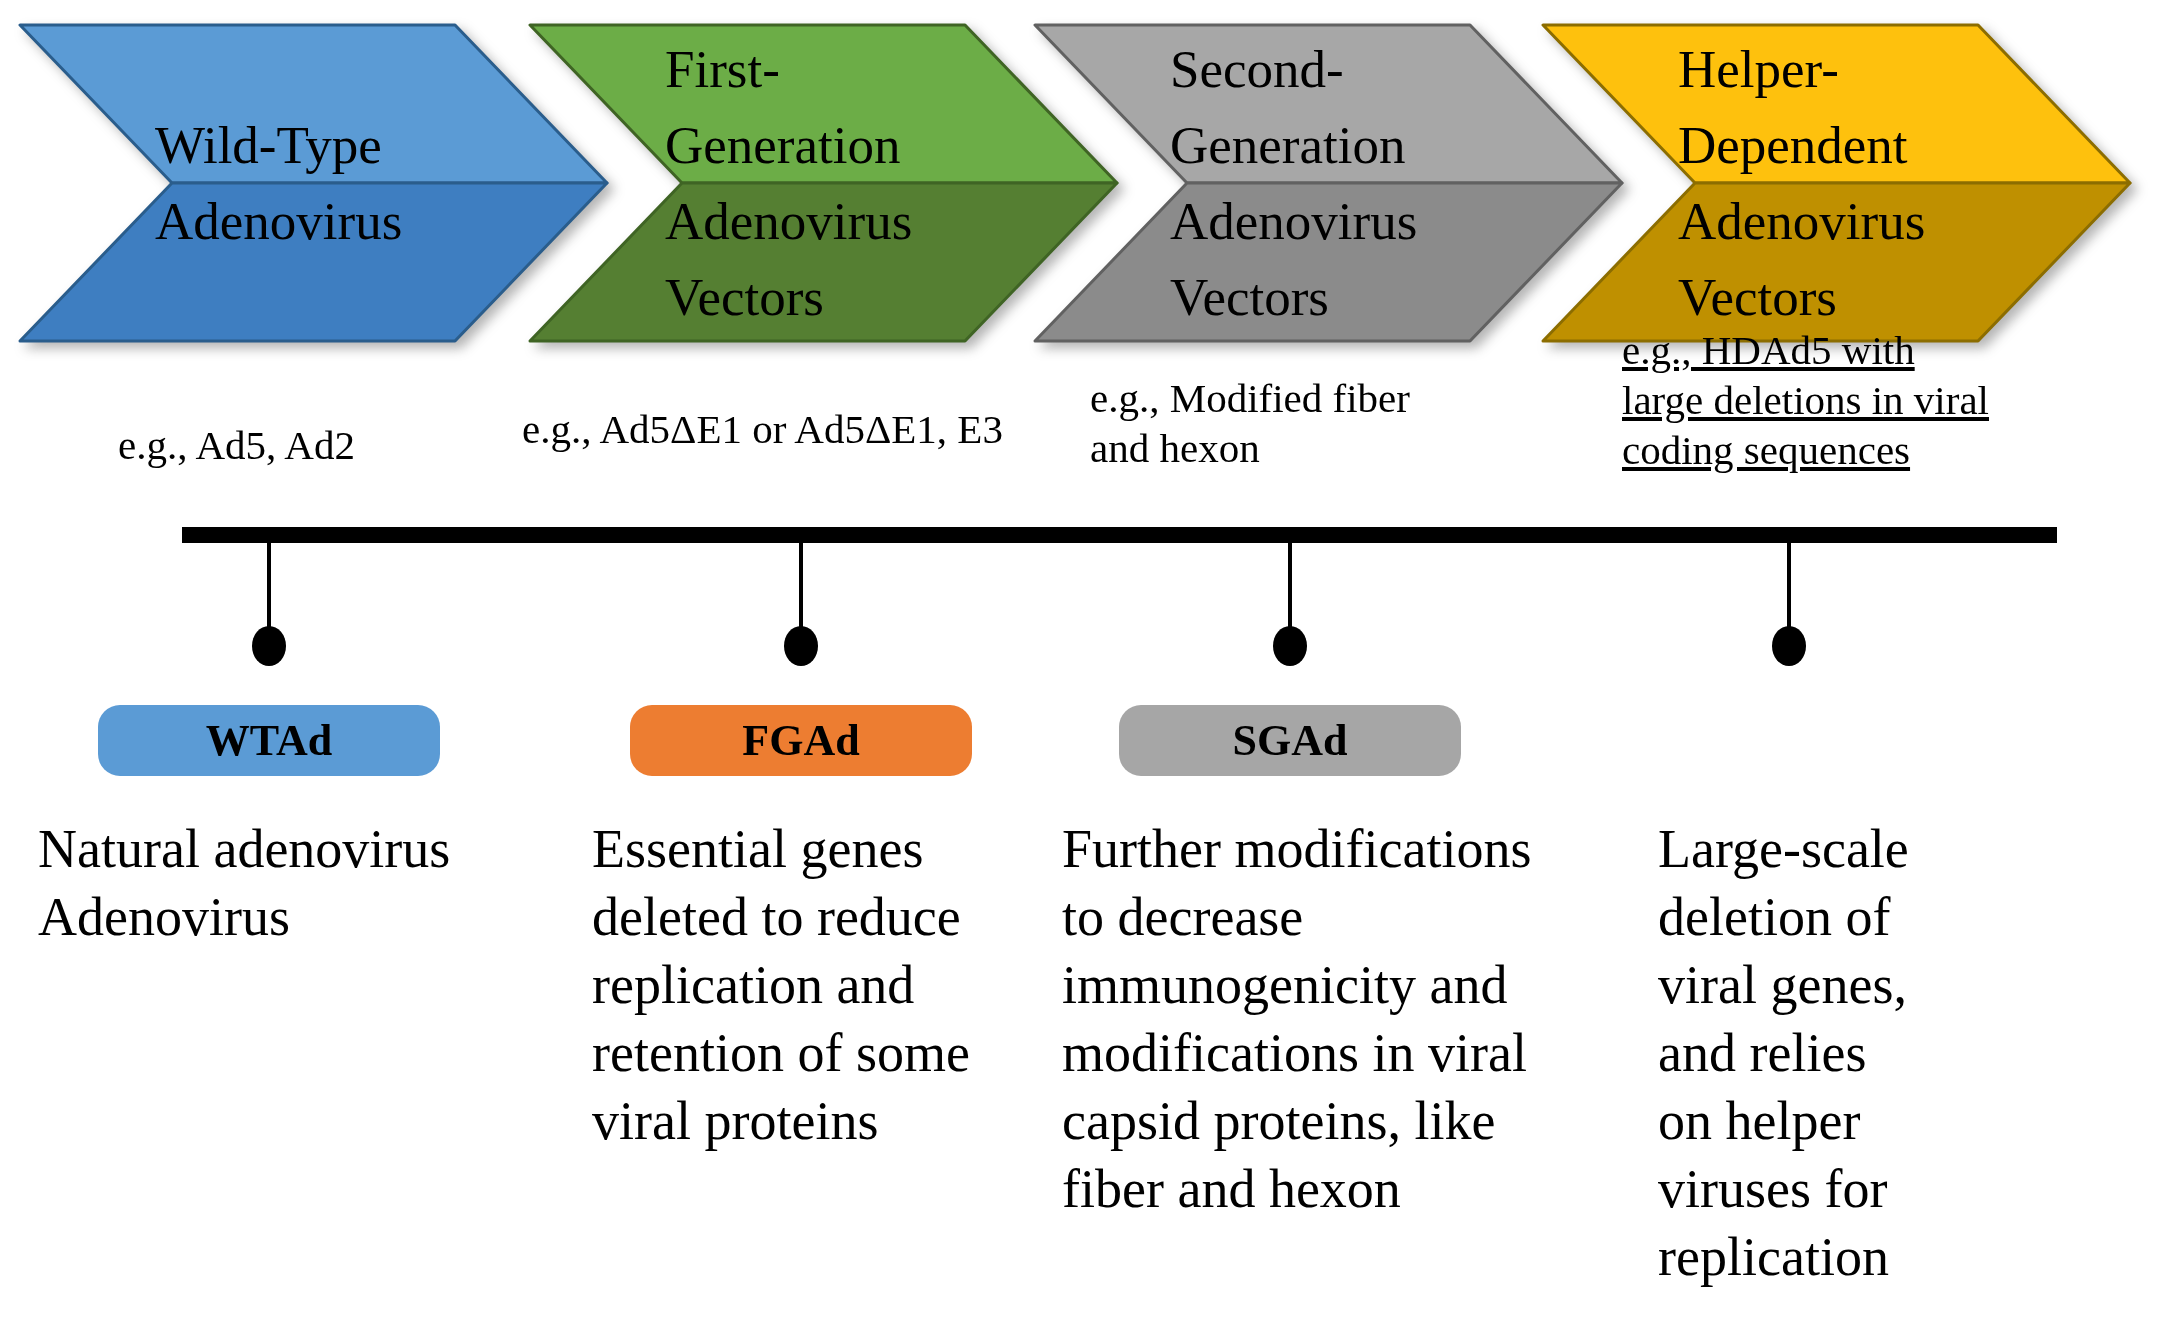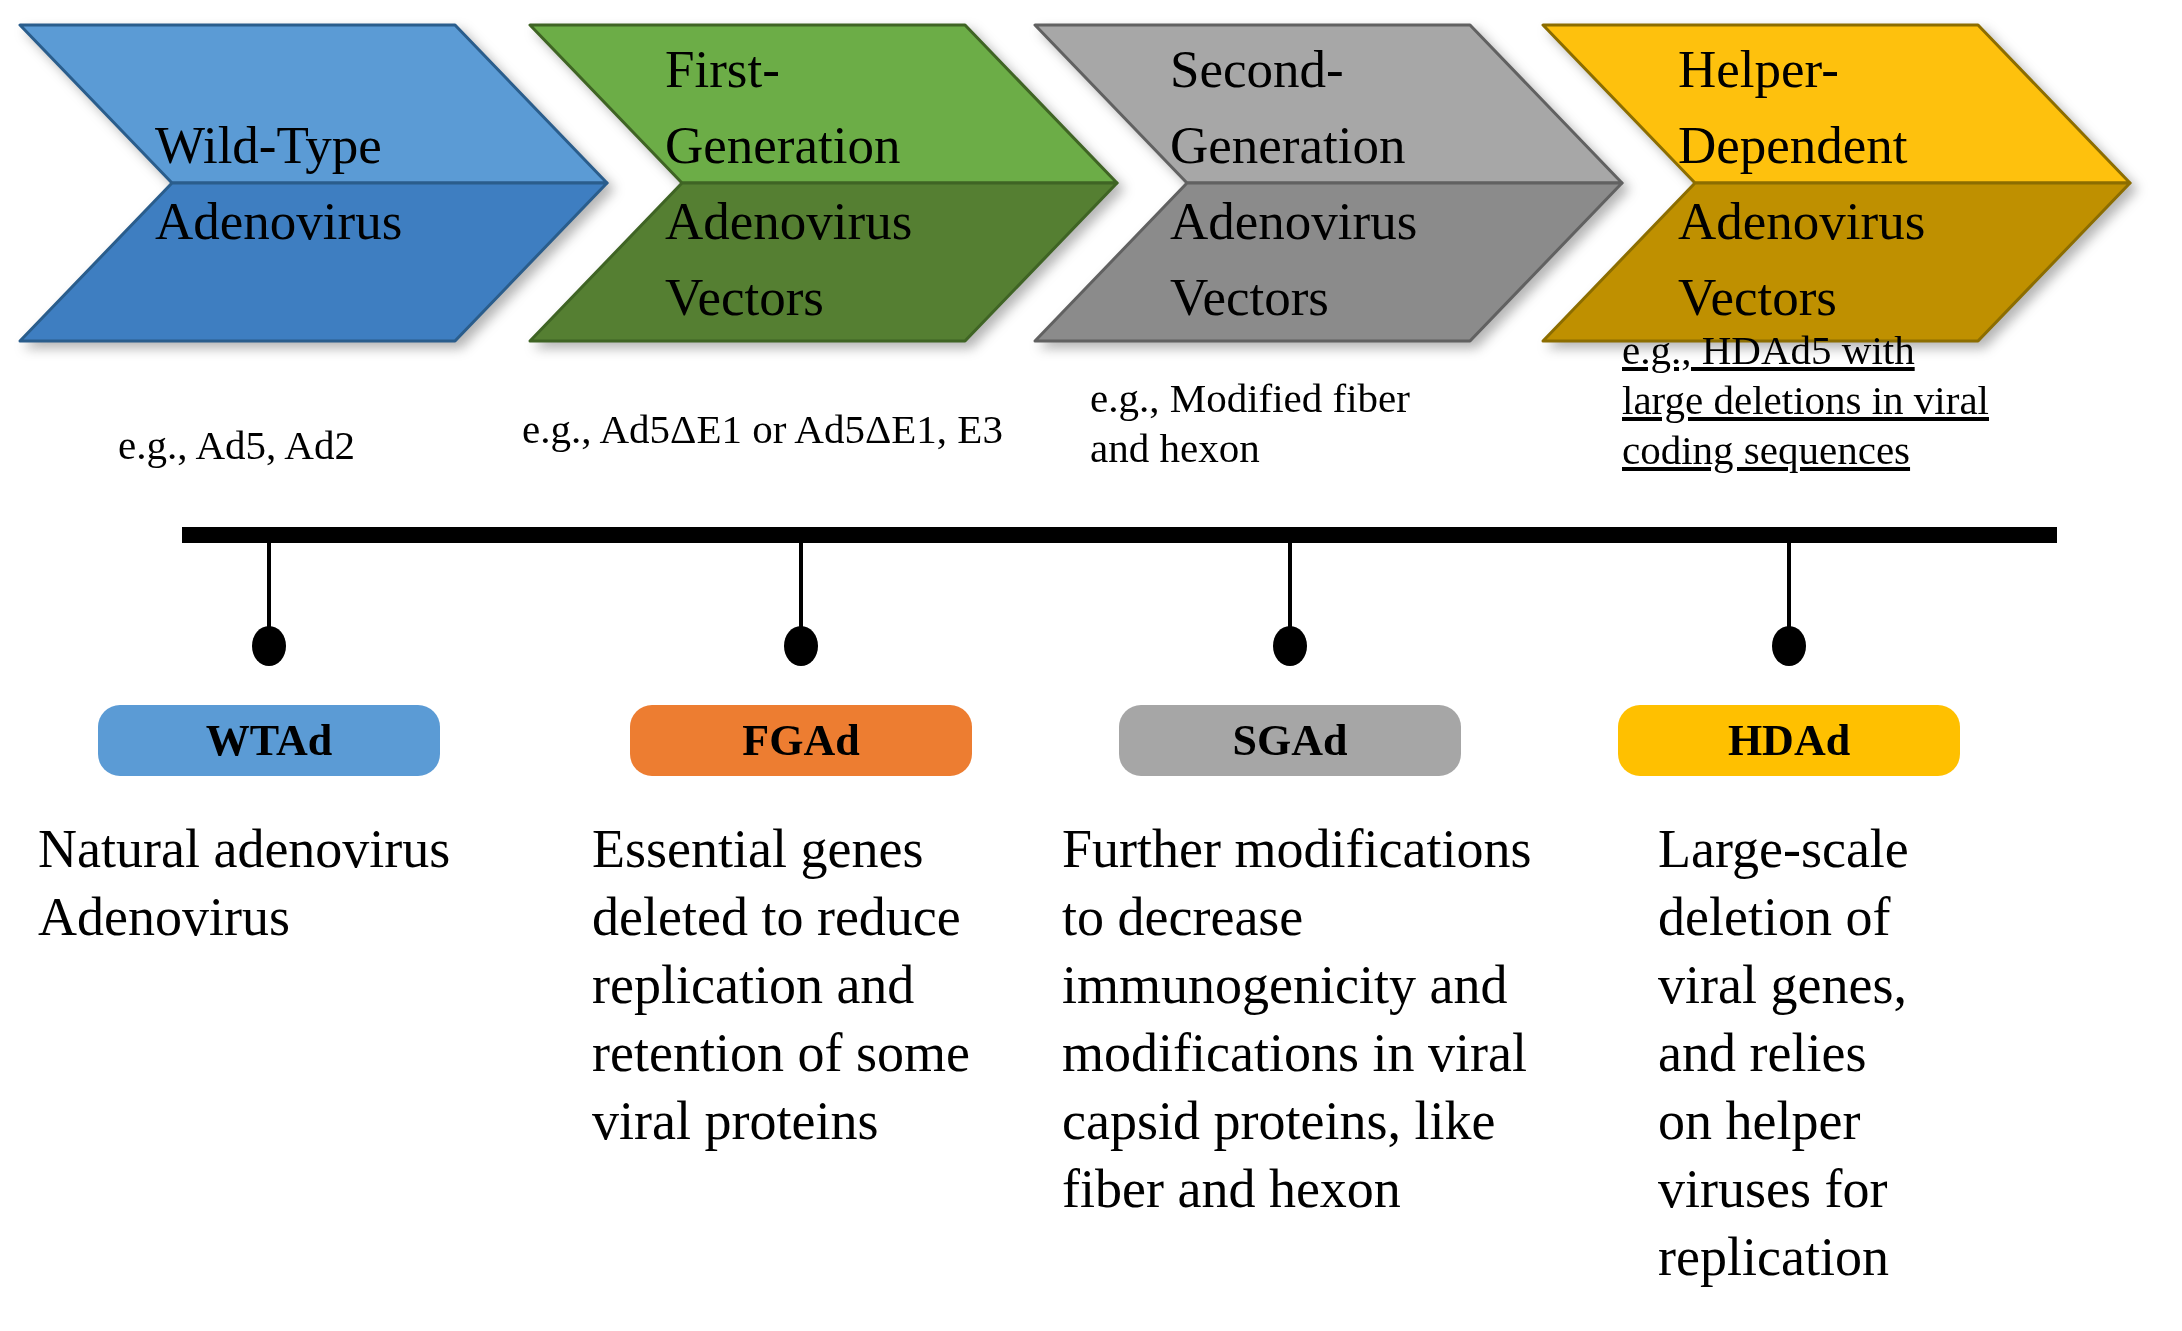--- a/index.html
+++ b/index.html
@@ -120,21 +120,20 @@
   <div class="connector" style="left:1787px;"></div>
 
   <div class="node" style="left:252px;"></div>
   <div class="node" style="left:784px;"></div>
   <div class="node" style="left:1273px;"></div>
   <div class="node" style="left:1772px;"></div>
 
   <div class="badge" style="left: 98px; background: rgb(91, 155, 213);">WTAd</div>
   <div class="badge" style="left: 1119px; background: rgb(166, 166, 166);">SGAd</div>
   <div class="badge" style="left: 630px; background: rgb(237, 125, 49);">FGAd</div>
-  <div class="badge" style="left: 1618px; background: rgb(255, 192, 0);">HDAd</div>
 
   <div class="desc" style="left:38px;width:560px;">Natural adenovirus
 Adenovirus</div>
   <div class="desc" style="left:1062px;width:560px;">Further modifications
 to decrease
 immunogenicity and
 modifications in viral
 capsid proteins, like
 fiber and hexon</div>
   <div class="desc" style="left:592px;width:480px;">Essential genes

